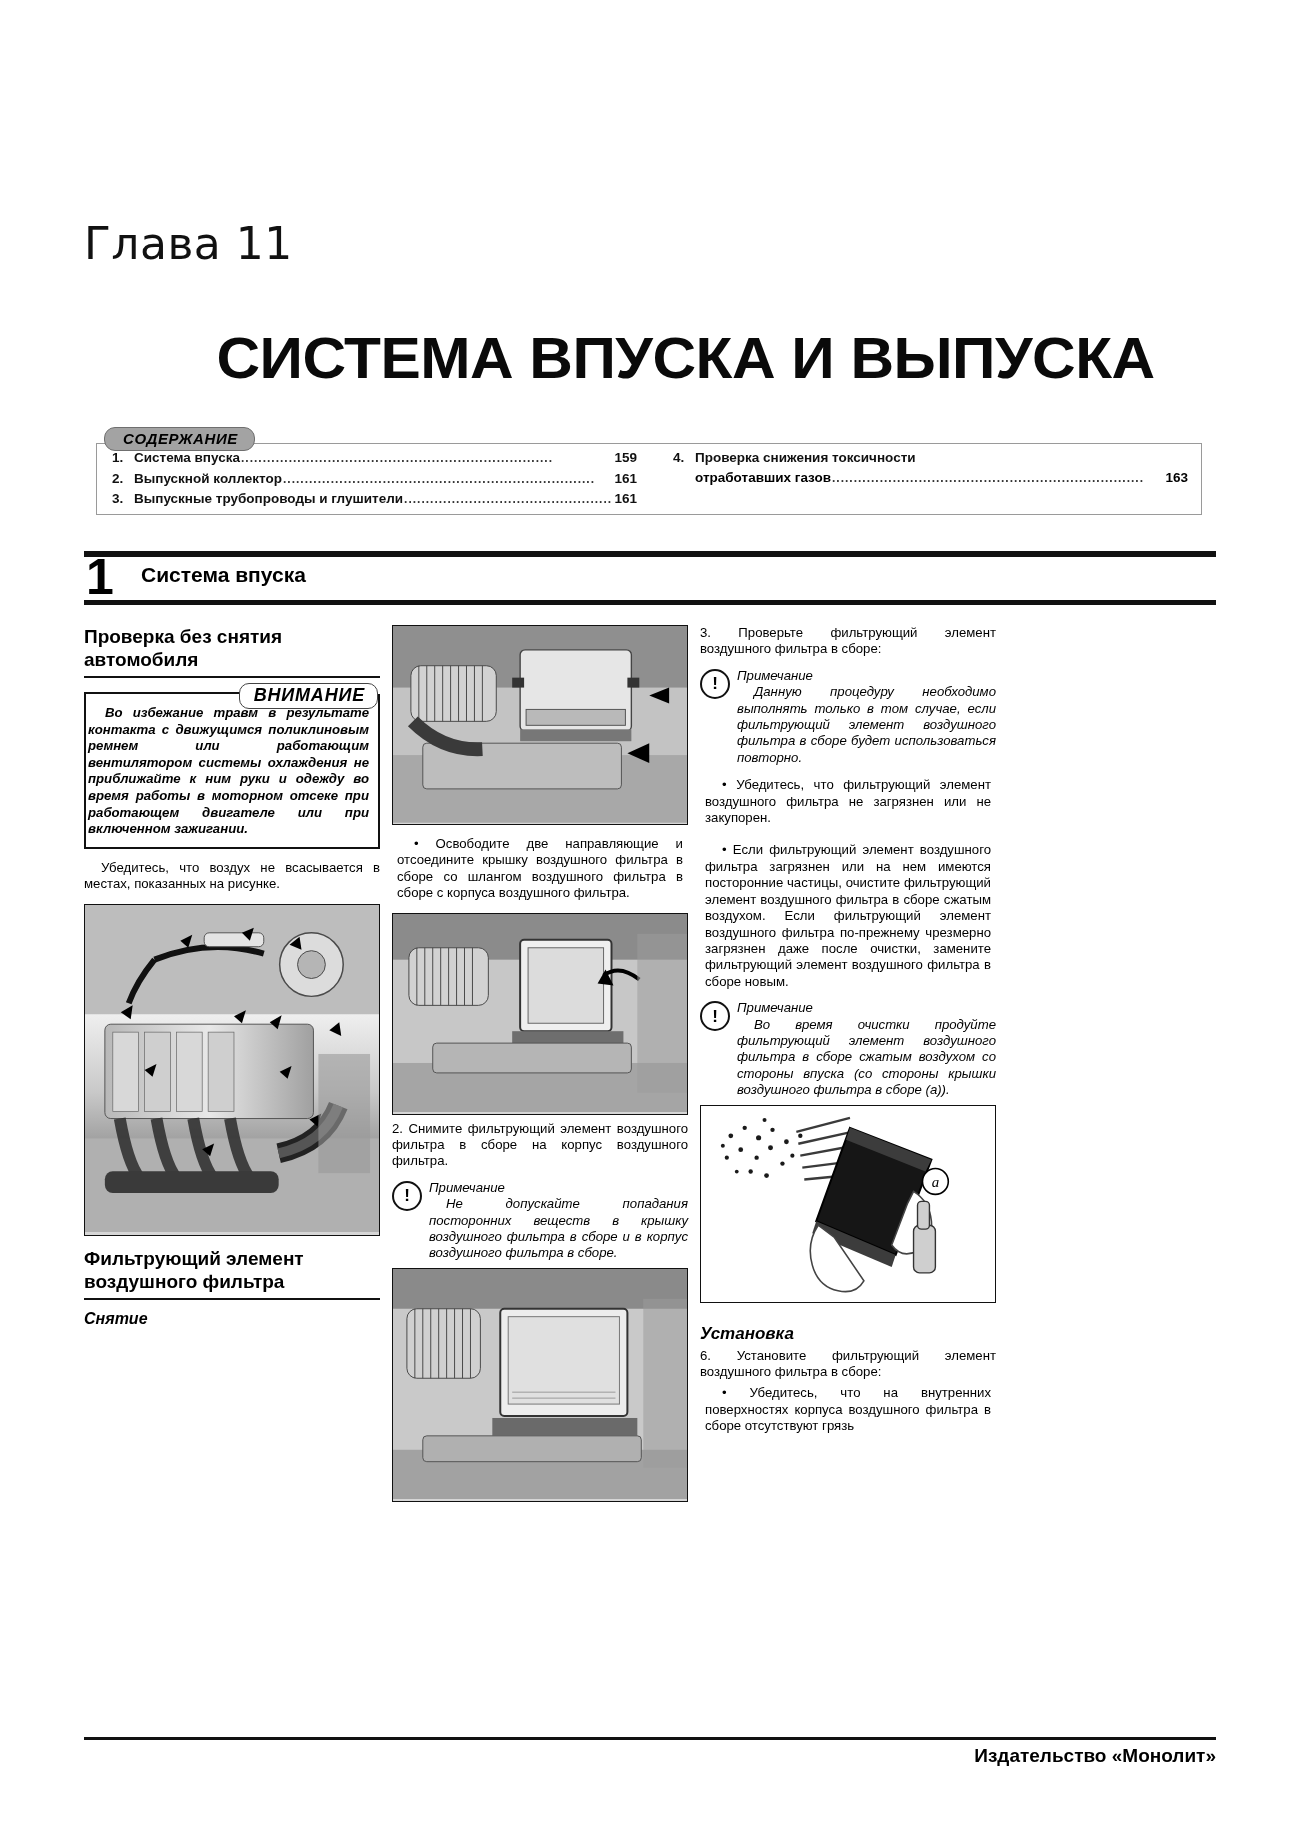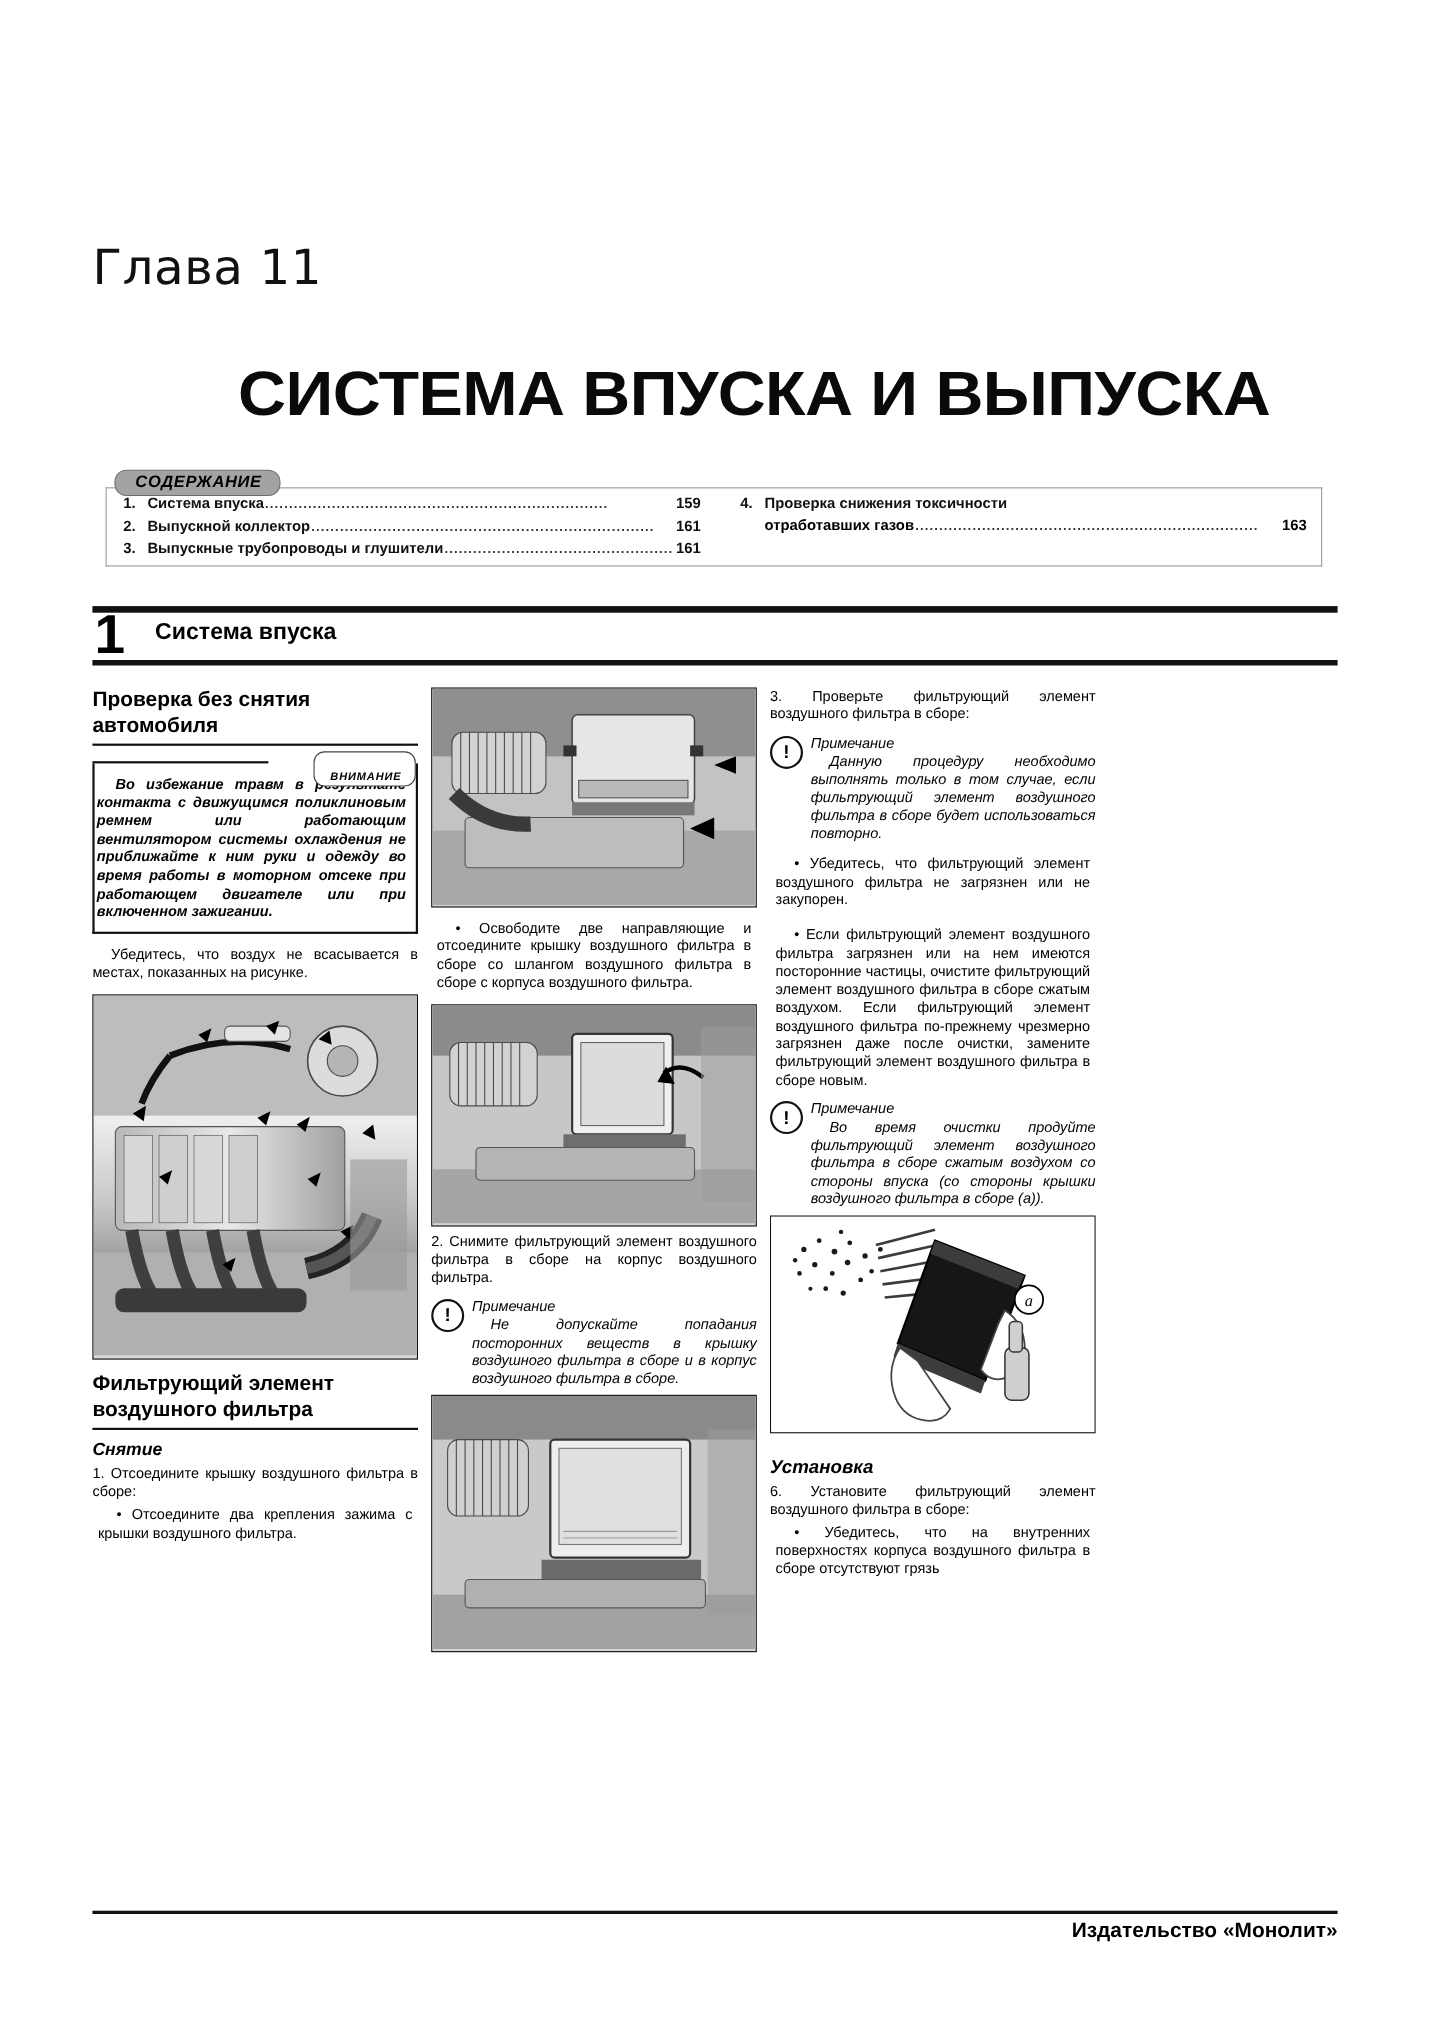--- a/index.html
+++ b/index.html
@@ -99,22 +99,22 @@
   p.t{margin:0 0 0 0;text-indent:17px;}
   p.t0{margin:0;text-indent:0;}
   p.bullet{margin:5px;text-indent:17px;}
   .sp{height:11px;}
   .sp-s{height:6px;}
 
   
   .warn-wrap{position:relative;margin-top:16px;}
   .warn-tab{
     position:absolute;right:2px;top:-11px;
-    padding:17px 12px 2px 14px;border:1.6px solid #444;border-radius:10px;
-    background:#fff;font-size:10px;font-weight:700;font-style:italic;
+    padding:1px 12px 2px 14px;border:1.6px solid #444;border-radius:10px;
+    background:#fff;font-size:18px;font-weight:700;font-style:italic;
     letter-spacing:.8px;z-index:3;
   }
   .warn-box{
     border:2px solid #111;border-top:none;padding:11px 9px 9px 2px;
     position:relative;
   }
   .warn-box:before{
     content:"";position:absolute;left:-2px;top:-2px;width:160px;height:2px;background:#111;
   }
   .warn-text{
@@ -272,24 +272,20 @@
           <polygon points="226,216 238,210 234,223"></polygon>
         </g>
         <rect x="235" y="150" width="52" height="120" fill="#9a9a9a" opacity=".6"></rect>
       </svg>
     </div>
 
     <div class="sp"></div>
     <div class="h2">Фильтрующий элемент воздушного фильтра</div>
     <div class="h2-rule"></div>
     <div class="h3">Снятие</div>
-    <div class="body-text">
-      <p class="t0">1. Отсоедините крышку воздушного фильтра в сборе:</p>
-      <p class="bullet">• Отсоедините два крепления зажима с крышки воздушного фильтра.</p>
-    </div>
   </div>
 
   <div class="col col2">
 
     <div class="fig" style="height:198px;">
       <svg class="fig-inner" viewBox="0 0 296 198" preserveAspectRatio="none">
         <rect width="296" height="198" fill="#c3c3c3"></rect>
         <rect x="0" y="0" width="296" height="62" fill="#8f8f8f"></rect>
         <rect x="0" y="130" width="296" height="68" fill="#a8a8a8"></rect>
 

